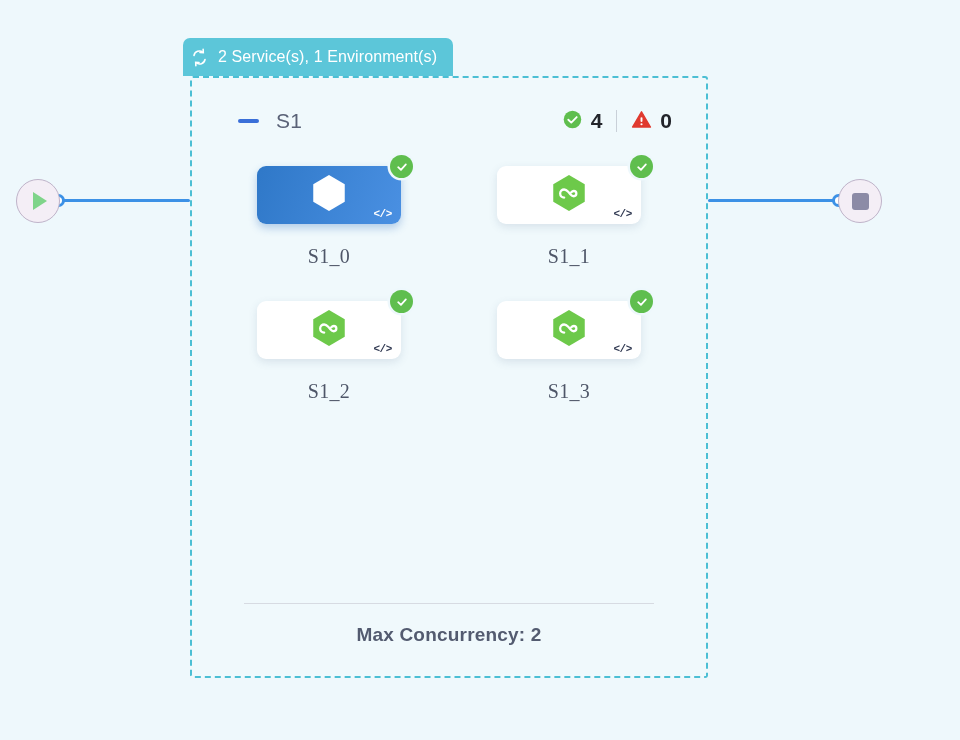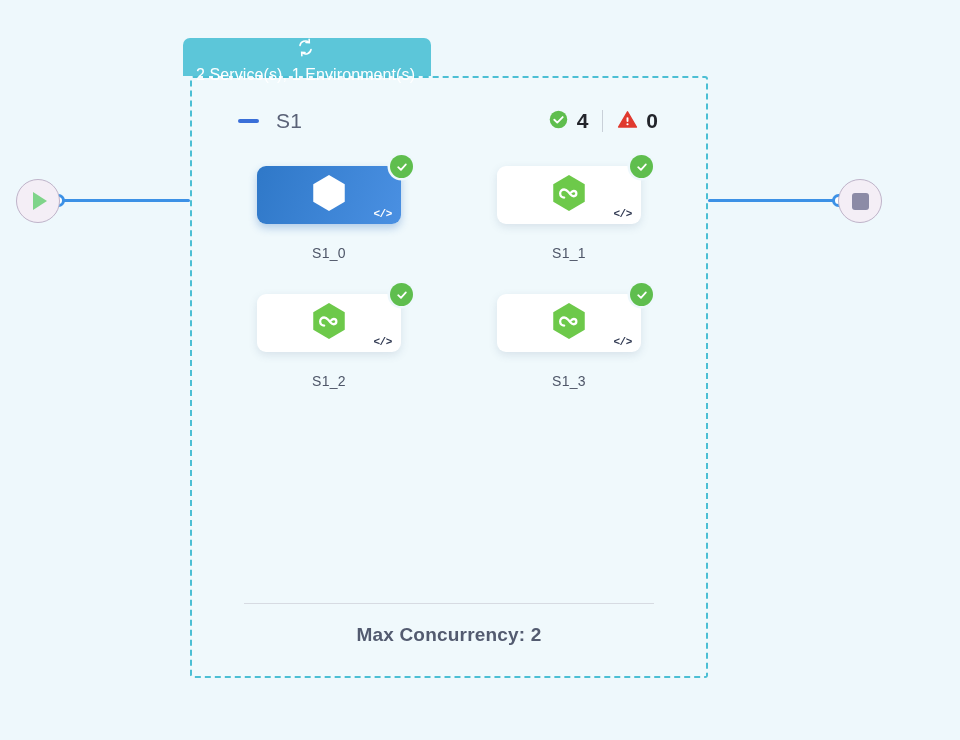--- a/index.html
+++ b/index.html
@@ -92,34 +92,33 @@
   #group-header {
     position: absolute;
     left: 183px;
     top: 38px;
     height: 38px;
     background: #5cc6d9;
     border-radius: 7px 7px 0 0;
     display: flex;
     align-items: center;
     gap: 9px;
-    padding: 0 16px 0 13px;
+    padding: 0 16px 0 7px;
     box-sizing: border-box;
     color: #ffffff;
     font-size: 16px;
     letter-spacing: 0.1px;
     z-index: 4;
-    flex-direction: column;
   }
   #group-header .hdr-icon { display: flex; align-items: center; }
 
   
   .group-row {
     position: absolute;
-    left: 0; right: 14px;
+    left: 0; right: 0;
     top: 28px;
     height: 30px;
     display: flex;
     align-items: center;
     padding: 0 34px 0 46px;
     box-sizing: border-box;
   }
   .collapse-toggle {
     width: 21px;
     height: 4px;
@@ -212,23 +211,24 @@
     font-size: 11px;
     font-family: "Liberation Mono", monospace;
     font-weight: 700;
     letter-spacing: -0.4px;
   }
   .node-card.selected .code-glyph { color: #ffffff; }
   .node-card.plain    .code-glyph { color: #2e3750; }
 
   .node-label {
     margin-top: 21px;
-    font-size: 14px;
+    font-size: 20px;
     color: #4e5668;
     letter-spacing: 0.3px;
+    font-family: Liberation Serif, serif;
   }
 
   
   #group-footer {
     position: absolute;
     left: 52px;
     right: 52px;
     bottom: 30px;
   }
   #footer-divider {

